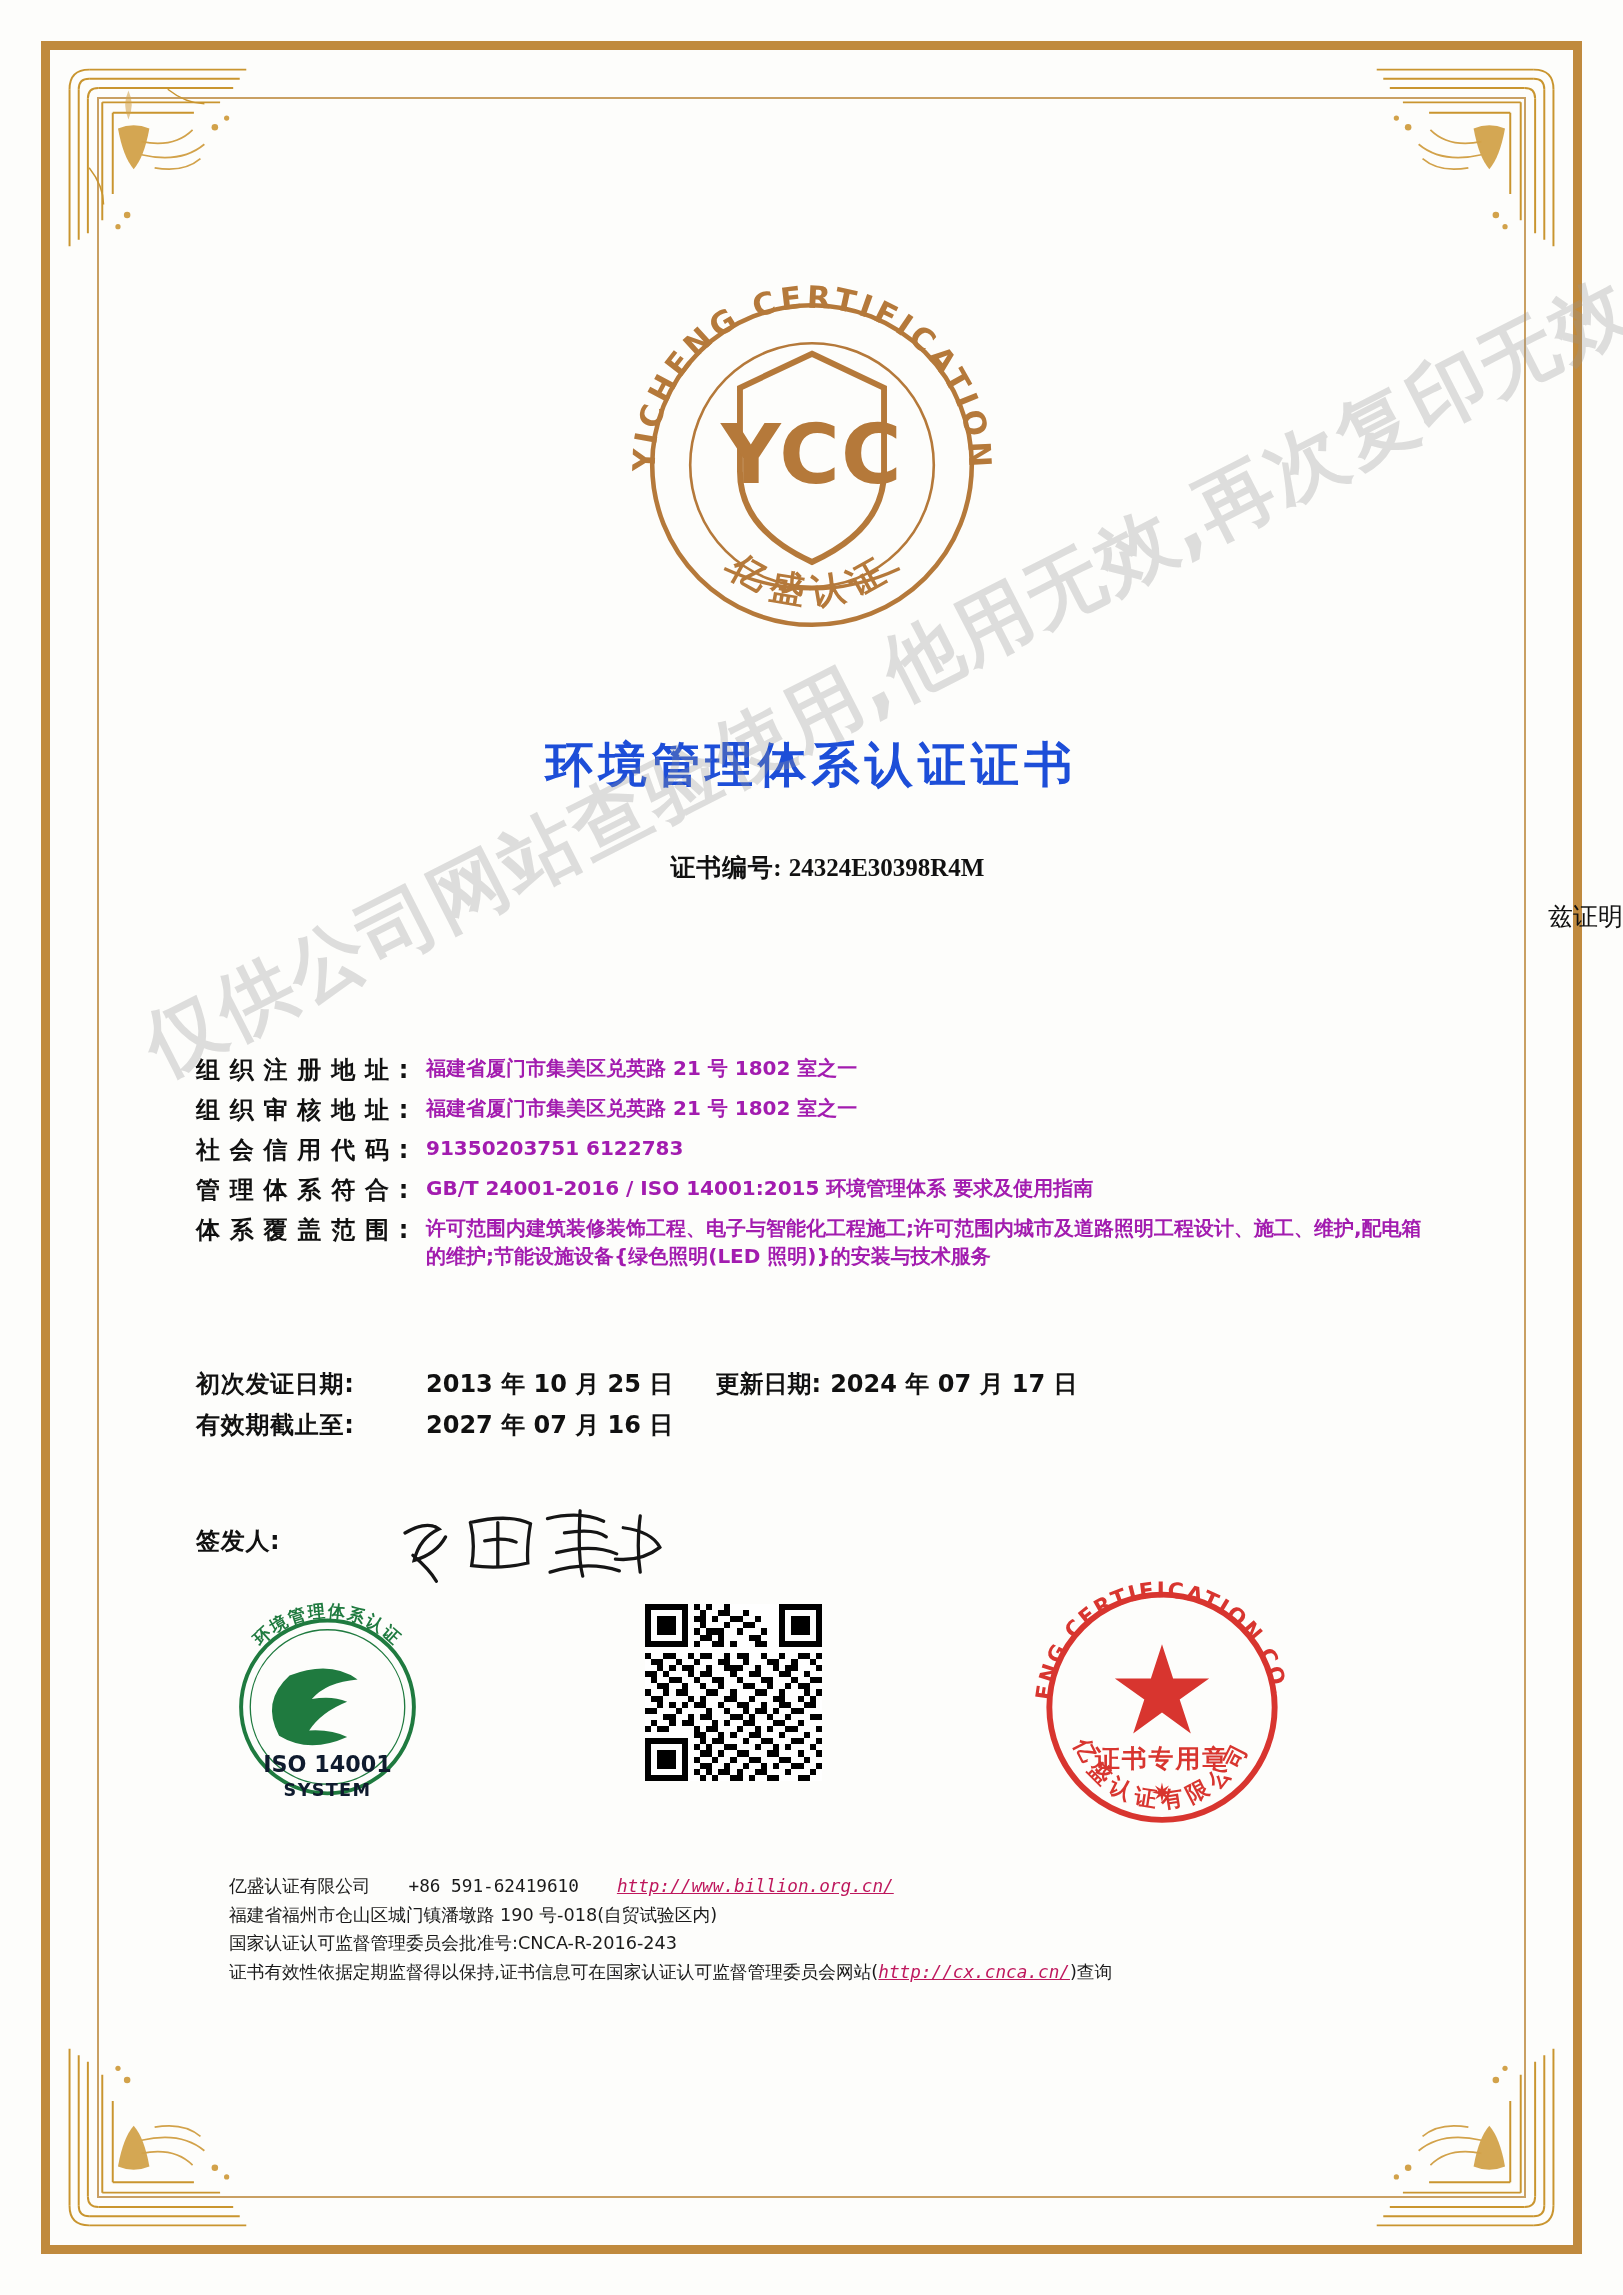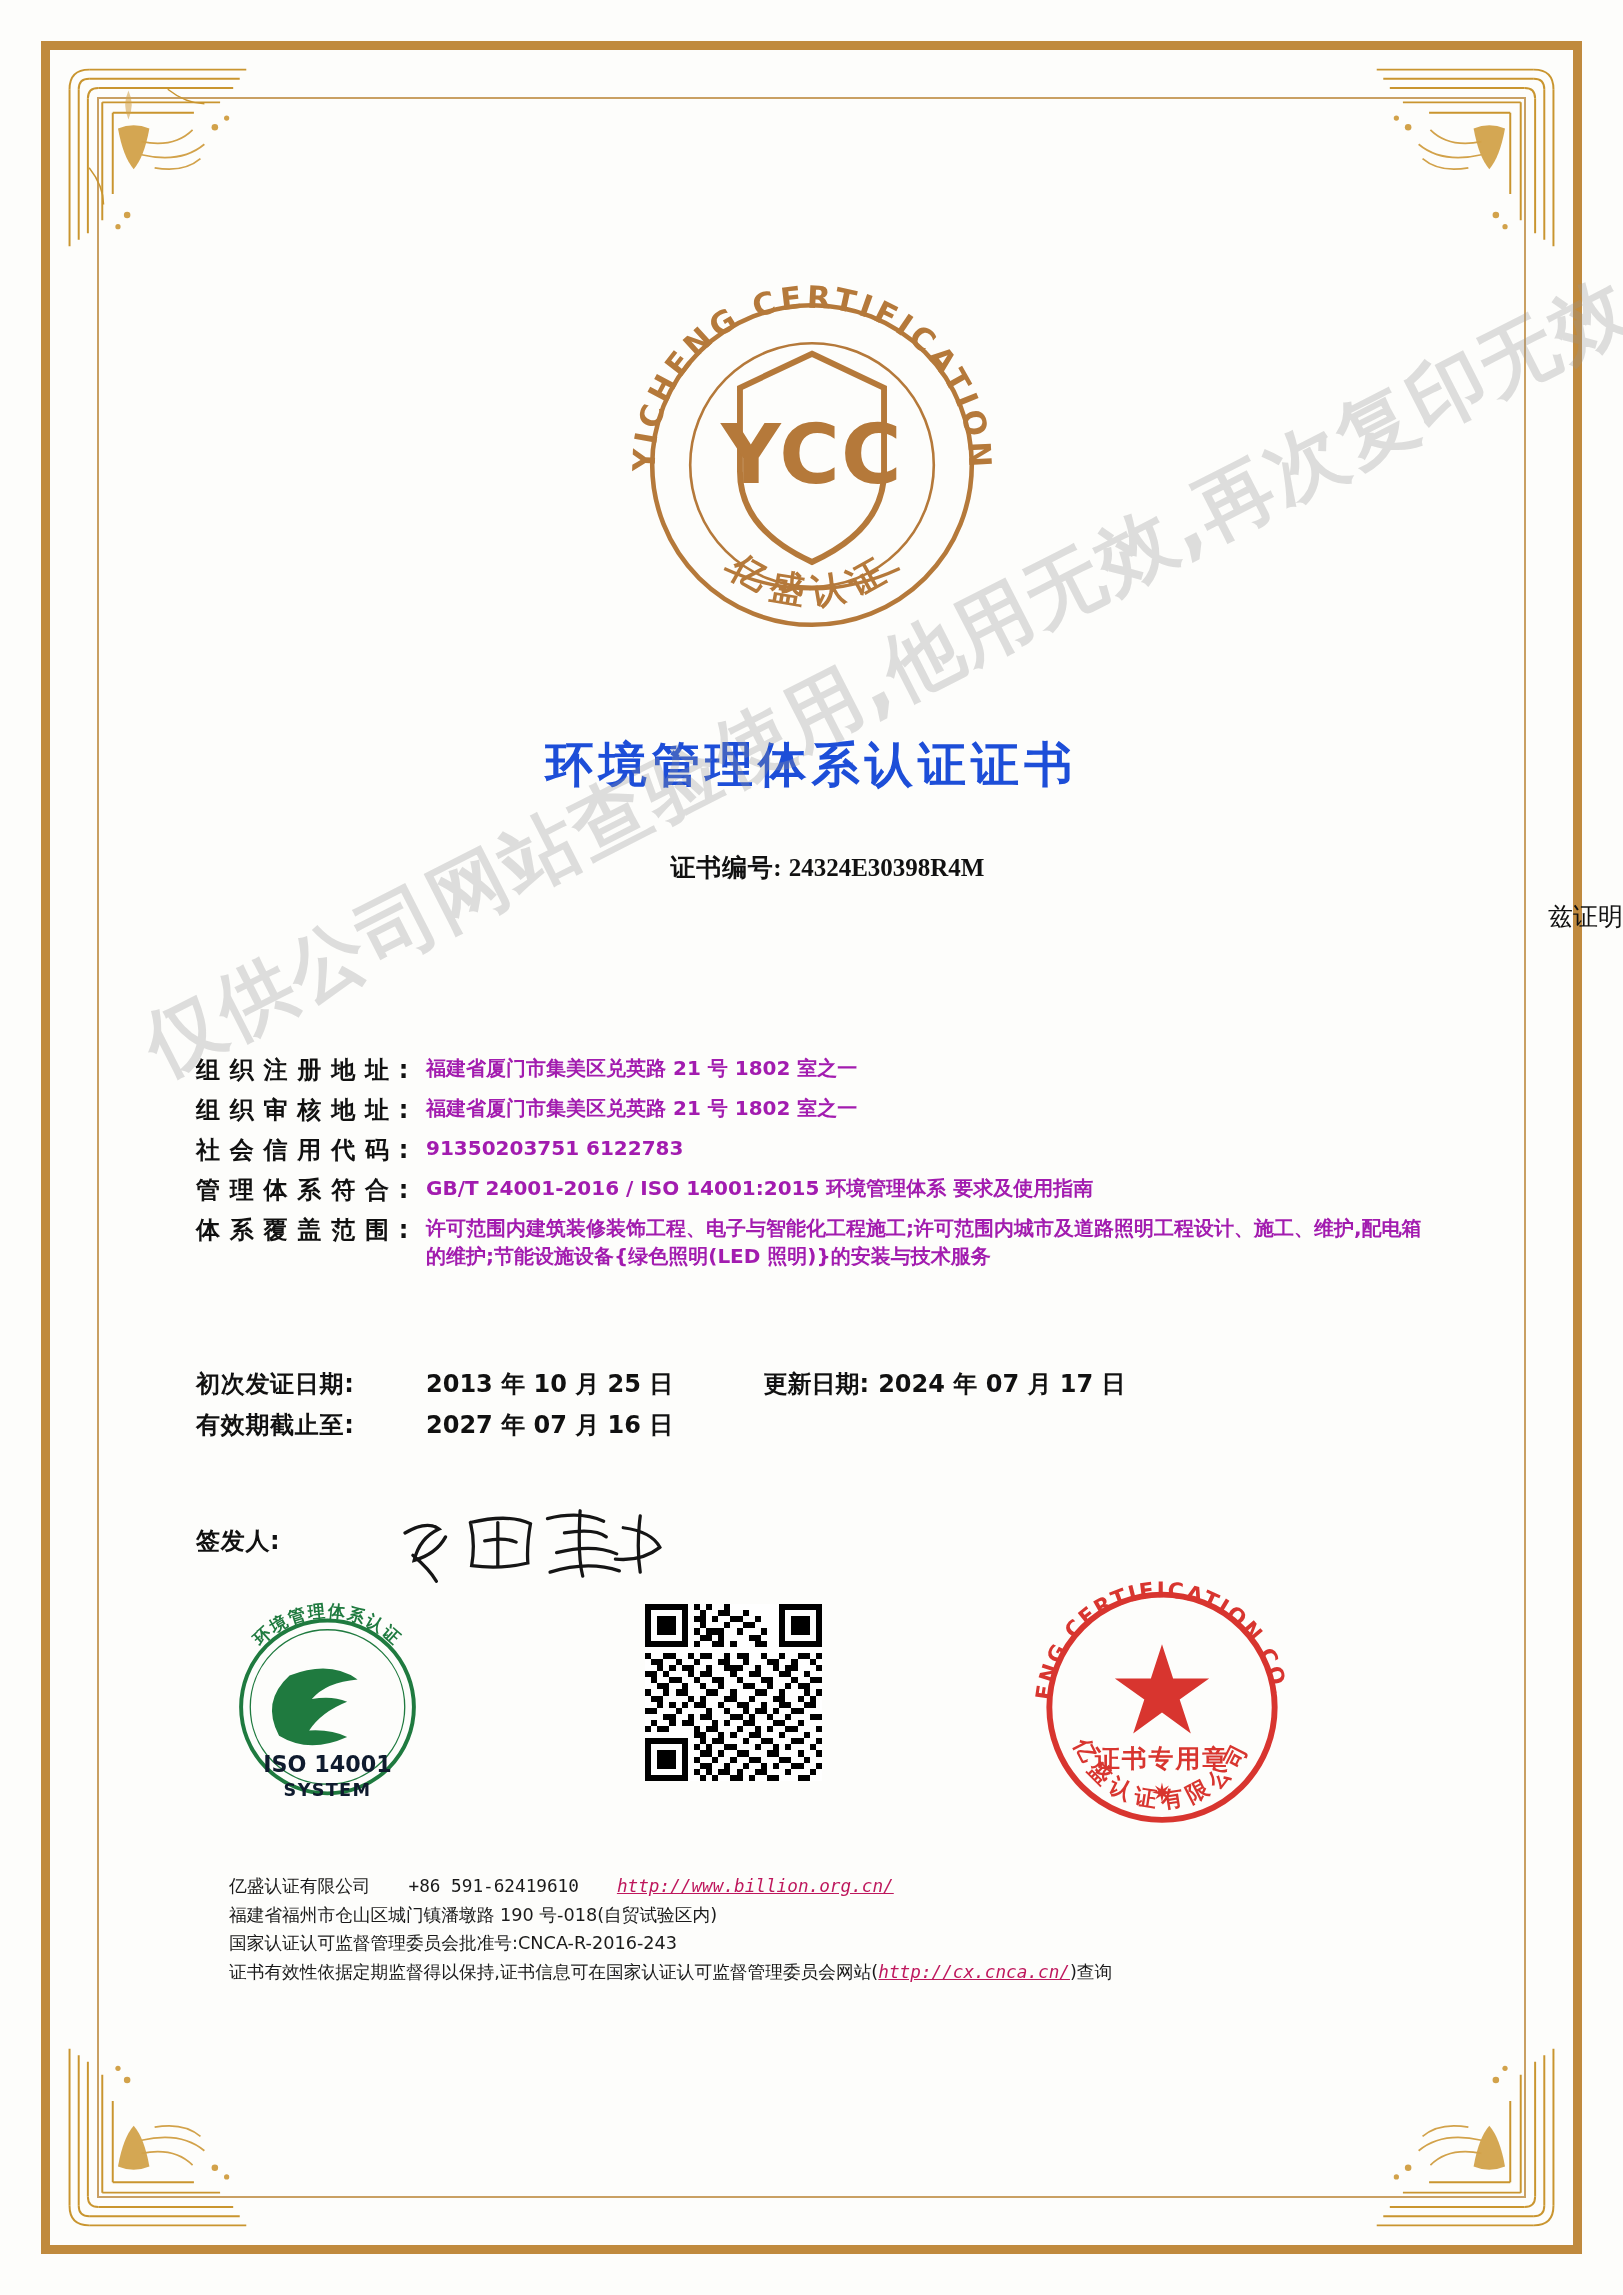--- a/index.html
+++ b/index.html
@@ -155,21 +155,21 @@
   .dates .drow {
     display: flex;
     align-items: baseline;
     margin-bottom: 9.2px;
     font-family: "DejaVu Sans", sans-serif;
     font-size: 24px;
     font-weight: bold;
     color: #111;
   }
   .dates .dk { width: 230px; flex: 0 0 230px; letter-spacing: 0.7px; }
-  .dates .dv { margin-right: 90px; white-space: nowrap; }
+  .dates .dv { margin-right: 42px; white-space: nowrap; }
   .dates .dk2 { margin-right: 9.2px; white-space: nowrap; }
 
   
   .signer {
     position: absolute;
     left: 196px;
     top: 1525px;
     font-family: "DejaVu Sans", sans-serif;
     font-size: 24px;
     font-weight: bold;

